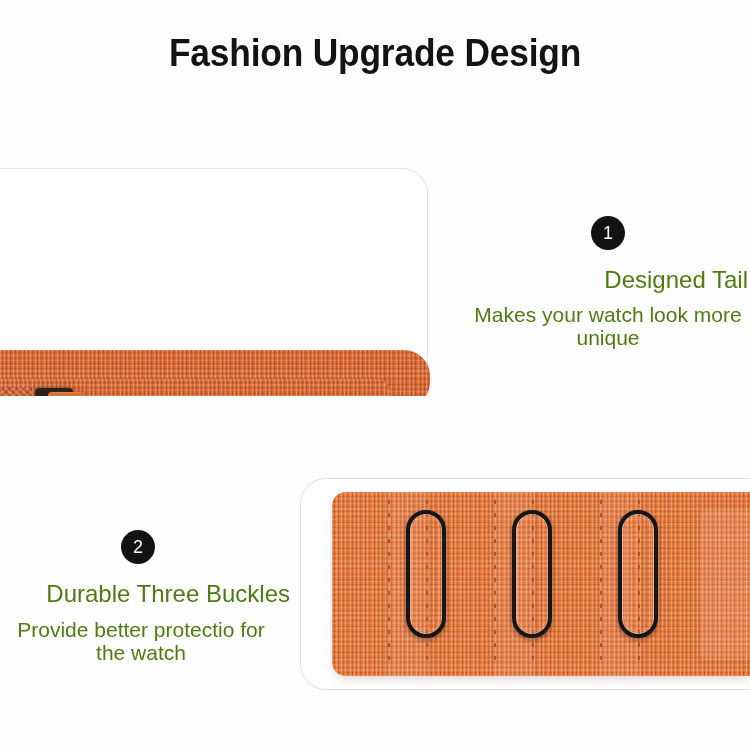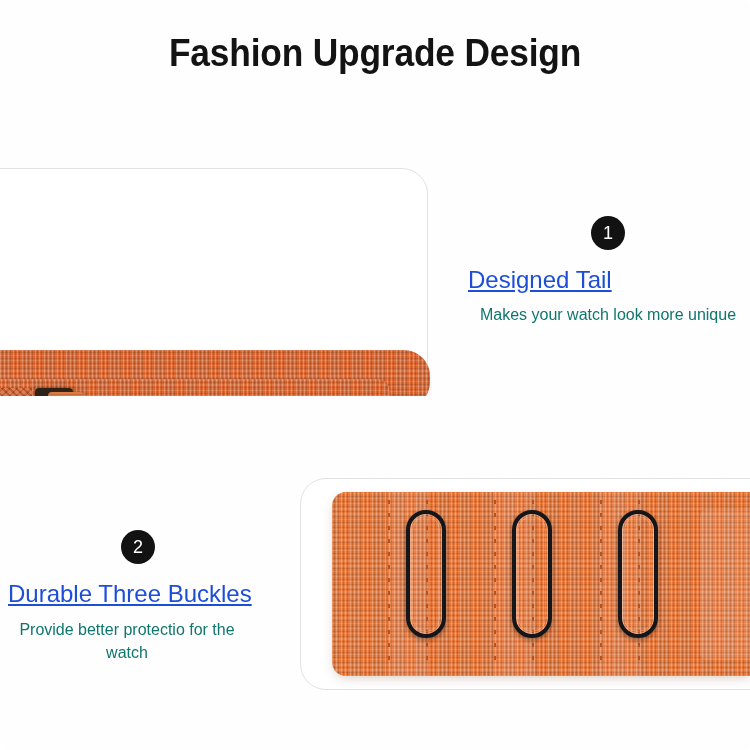--- a/index.html
+++ b/index.html
@@ -211,41 +211,40 @@
     height: 34px;
     border-radius: 50%;
     background: #121212;
     color: #ffffff;
     font-size: 18px;
     line-height: 34px;
     text-align: center;
   }
   .callout-head {
     position: absolute;
-    text-align: left;
+    text-align: right;
     font-size: 24px;
-    color: #1d4ed8;
+    color: #4d7c0f;
     white-space: nowrap;
-    text-decoration: underline;
   }
   .callout-body {
     position: absolute;
     text-align: center;
-    font-size: 16px;
+    font-size: 21px;
     line-height: 23px;
-    color: #0f766e;
+    color: #4d7c0f;
   }
 
   .block1-badge { left: 591px; top: 216px; }
   .block1-head  { left: 468px; top: 266px; width: 280px; }
   .block1-body  { left: 474px; top: 303px; width: 268px; }
 
   .block2-badge { left: 121px; top: 530px; }
   .block2-head  { left: 8px;  top: 580px; width: 282px; }
-  .block2-body  { left: 0; top: 618px; width: 254px; }
+  .block2-body  { left: 14px; top: 618px; width: 254px; }
 </style>
 </head>
 <body>
 
 <div class="page">
 
   <div class="title">Fashion Upgrade Design</div>
 
   <div class="card card-top"></div>
 

